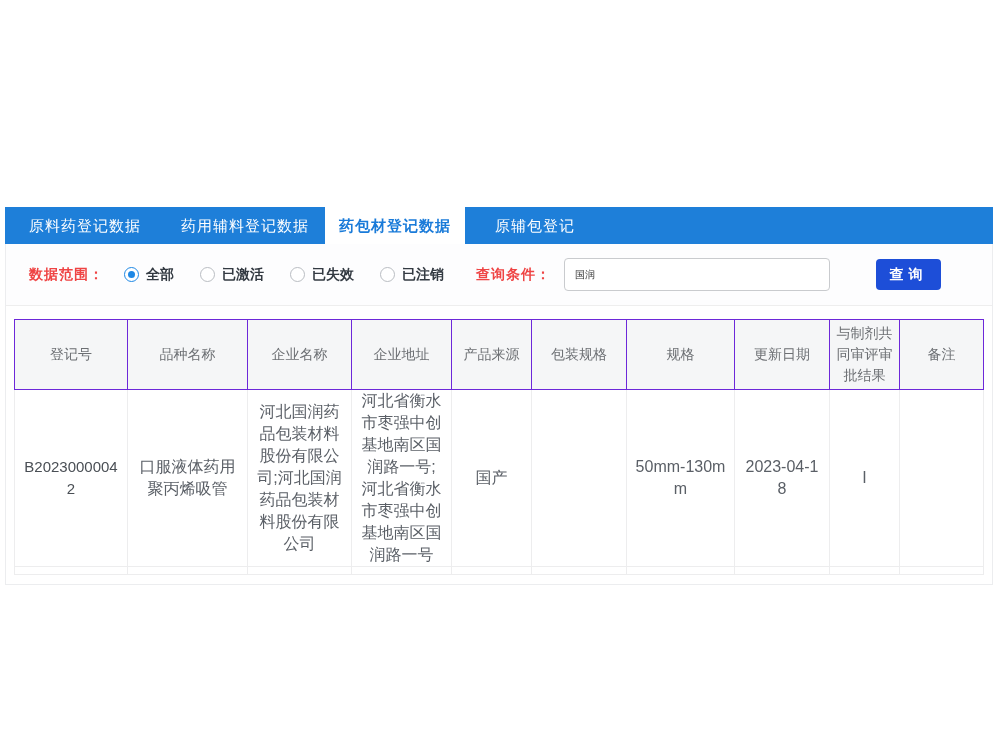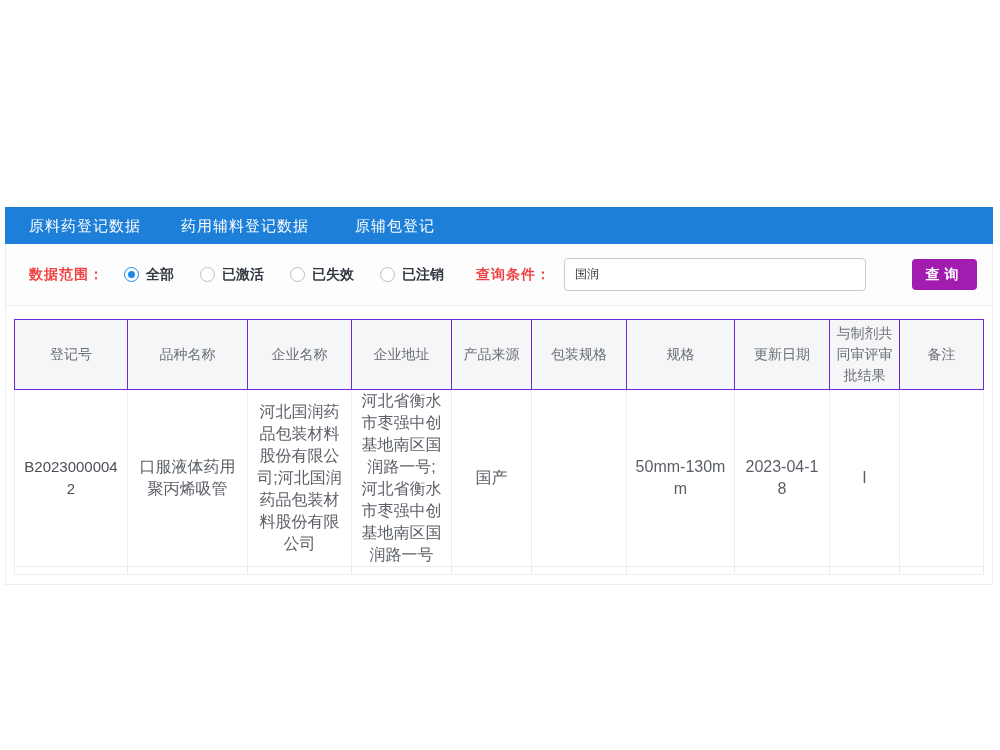--- a/index.html
+++ b/index.html
@@ -26,23 +26,23 @@
   .flabel { font-size:14px; font-weight:bold; color:#ef4444; letter-spacing:1px; }
   .scope-label { margin-right:20px; }
   .radio-item { display:flex; align-items:center; margin-right:26px; cursor:pointer;justify-content:space-between; }
   .radio-circle { width:15px; height:15px; border-radius:50%;
     border:1px solid #b9bdc2; background:#ffffff; margin-right:7px; position:relative; }
   .radio-item.selected .radio-circle { border-color:#1e88e5; }
   .radio-item.selected .radio-circle::after { content:""; position:absolute;
     left:3px; top:3px; width:7px; height:7px; border-radius:50%; background:#1e88e5; }
   .radio-label { font-size:14px; font-weight:bold; color:#333a42; }
   .query-label { margin-left:6px; margin-right:13px; }
-  .query-input { width:302px; height:33px; border:1px solid #c9cbce; border-radius:4px;
-    font-size:12px; color:#333; padding:0 10px; outline:none; background:#fff; }
-  .search-btn { margin-left:46px; width:65px; height:31px; background:#a21caf;
+  .query-input { width:266px; height:33px; border:1px solid #c9cbce; border-radius:4px;
+    font-size:10px; color:#333; padding:0 10px; outline:none; background:#fff; }
+  .search-btn { margin-left:46px; width:65px; height:31px; background:#1d4ed8;
     border:none; border-radius:4px; color:#ffffff; font-size:14px; font-weight:bold;
     letter-spacing:5px; cursor:pointer; }
 
   
   .table-wrap { margin:13px 8px 0 8px; }
   table { width:100%; border-collapse:collapse; table-layout:fixed; }
   th { height:70px; background:#f5f6f7; color:#6c6f73; font-size:14px;
     font-weight:normal; text-align:center; vertical-align:middle;
     border:1px solid #6d28d9; padding:0 6px; word-break:break-all; line-height:21px; }
   td { color:#5a5f66; font-size:16px; text-align:center; vertical-align:middle;
@@ -54,20 +54,21 @@
   td.regno { font-size:15px; color:#4a4f55; }
 </style>
 </head>
 <body>
 
 <div class="panel">
 
   <div class="tabbar">
     <div class="tab t1">原料药登记数据</div>
     <div class="tab t2">药用辅料登记数据</div>
+    <div class="tab t3 active">药包材登记数据</div>
     <div class="tab t4">原辅包登记</div>
   </div>
 
   <div class="panel-body">
 
     <div class="filter-row">
       <span class="flabel scope-label">数据范围：</span>
 
       <span class="radio-item selected">
         <span class="radio-circle"></span>

